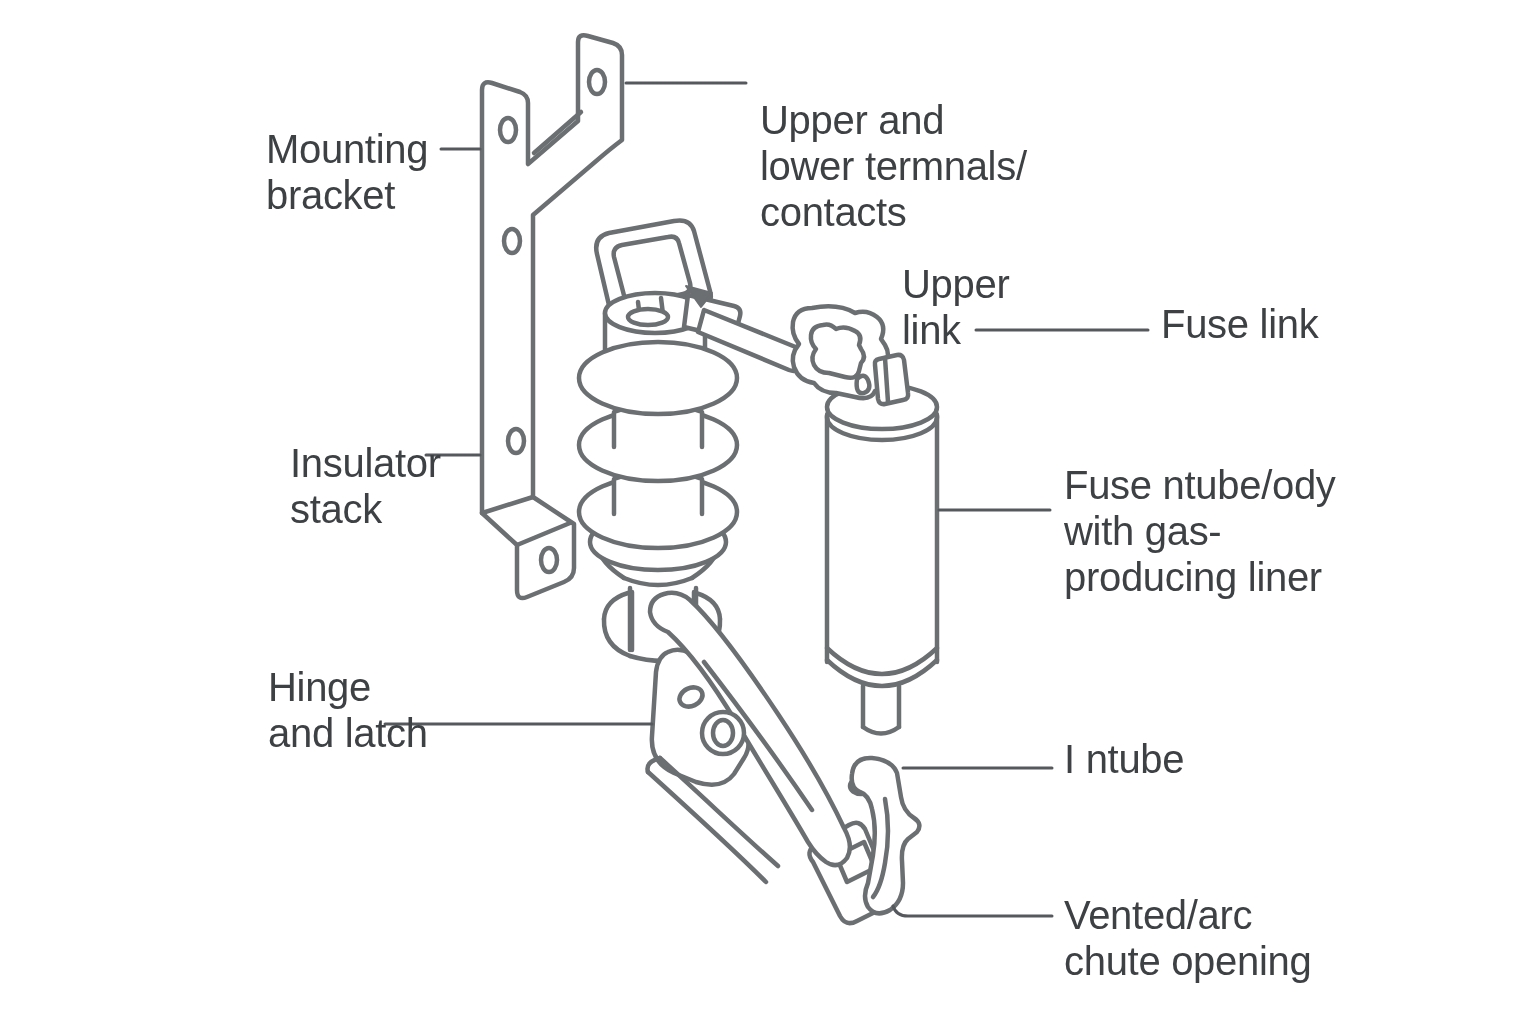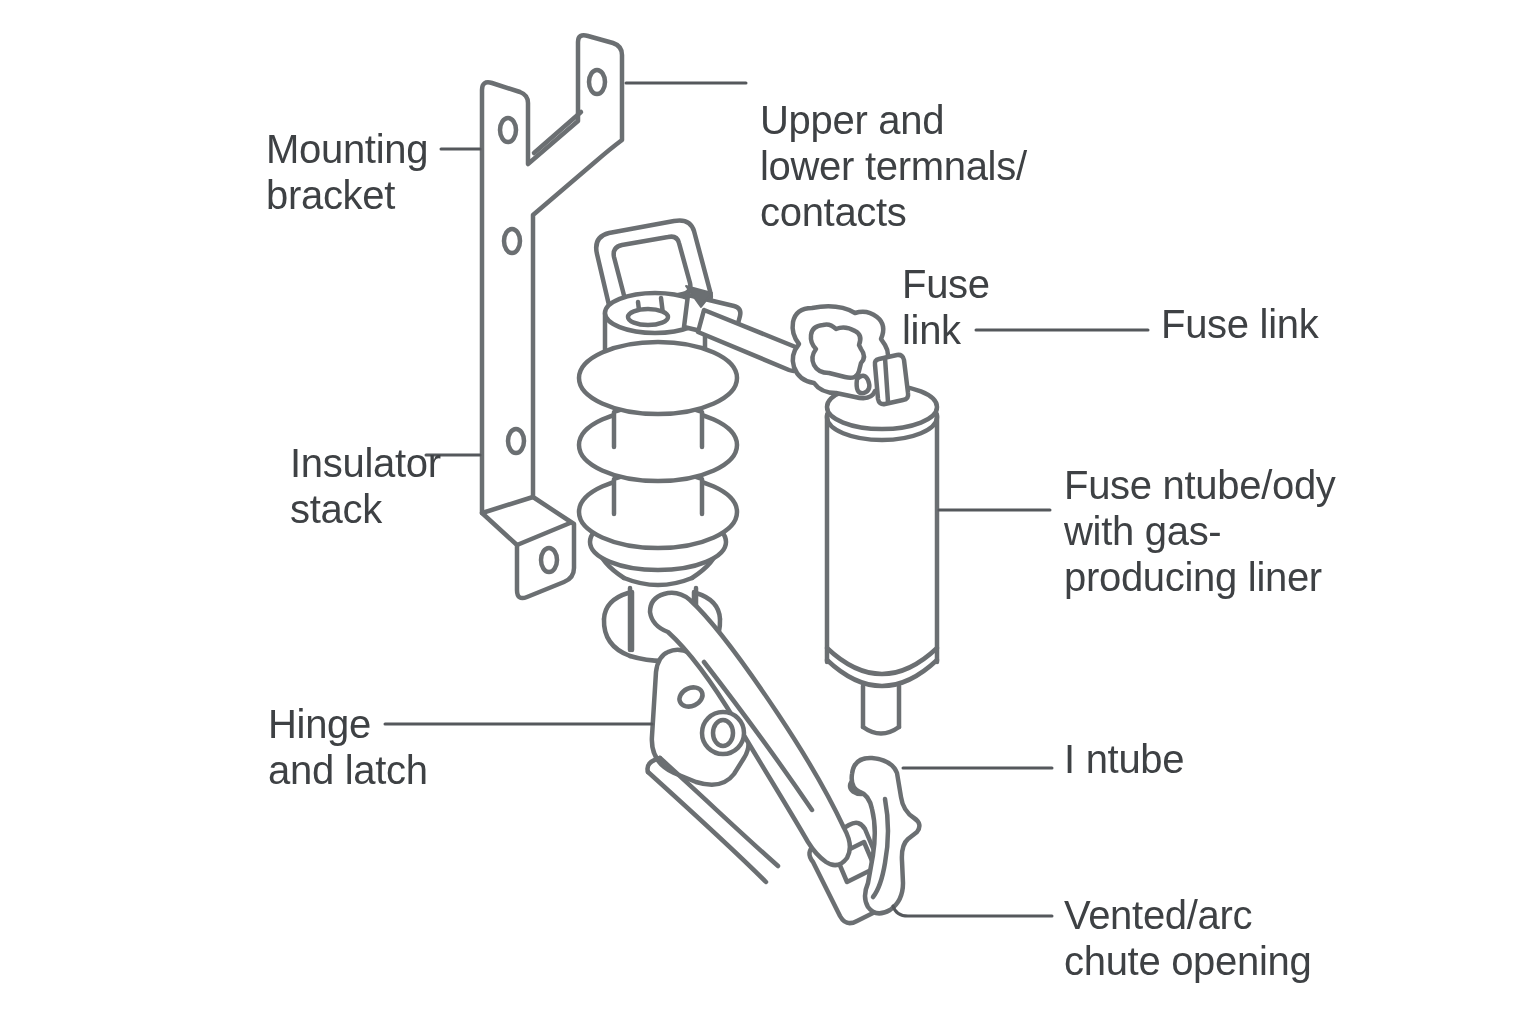--- a/index.html
+++ b/index.html
@@ -22,21 +22,21 @@
   .label{
     position:absolute;color:var(--text);font-size:40px;line-height:46px;
     letter-spacing:-0.3px;white-space:pre-line;user-select:none;
   }
   #lbl-mounting{left:266px;top:126px;}
   #lbl-upper{left:760px;top:61px;margin-top:36px;}
   #lbl-fuselink-callout{left:902px;top:261px;}
   #lbl-fuselink{left:1161px;top:301px;}
   #lbl-insulator{left:266px;top:440px;margin-left:24px;}
   #lbl-fusetube{left:1064px;top:462px;}
-  #lbl-hinge{left:268px;top:701px;}
+  #lbl-hinge{left:268px;top:664px;}
   #lbl-dinger{left:1064px;top:736px;}
   #lbl-vented{left:1064px;top:892px;}
 </style>
 </head>
 <body>
 
 <div id="stage">
 
   <svg id="art" width="1536" height="1024" viewBox="0 0 1536 1024">
 
@@ -153,21 +153,21 @@
       <path class="ld" d="M 903,768 L 1052,768"></path>
       <path class="ld" d="M 893,906 Q 896,916 908,916 L 1052,916"></path>
     </g>
   </svg>
 
   <div class="label" id="lbl-mounting">Mounting
 bracket</div>
   <div class="label" id="lbl-upper">Upper and
 lower termnals/
 contacts</div>
-  <div class="label" id="lbl-fuselink-callout">Fuse
+  <div class="label" id="lbl-fuselink-callout">Upper
 link</div>
   <div class="label" id="lbl-fuselink">Fuse link</div>
   <div class="label" id="lbl-insulator">Insulator
 stack</div>
   <div class="label" id="lbl-fusetube">Fuse ntube/ody
 with gas-
 producing liner</div>
   <div class="label" id="lbl-hinge">Hinge
 and latch</div>
   <div class="label" id="lbl-dinger">I ntube</div>

